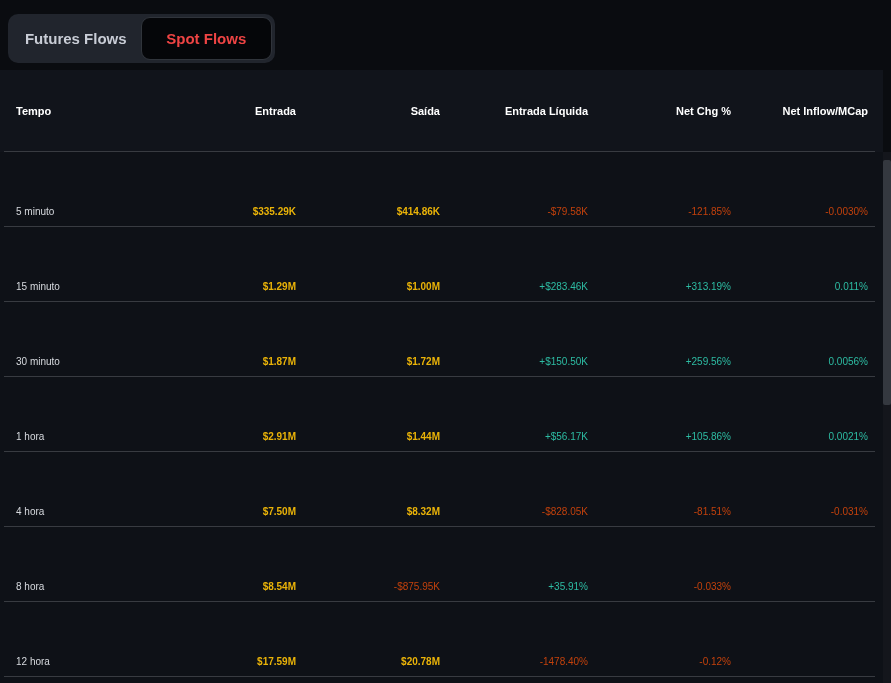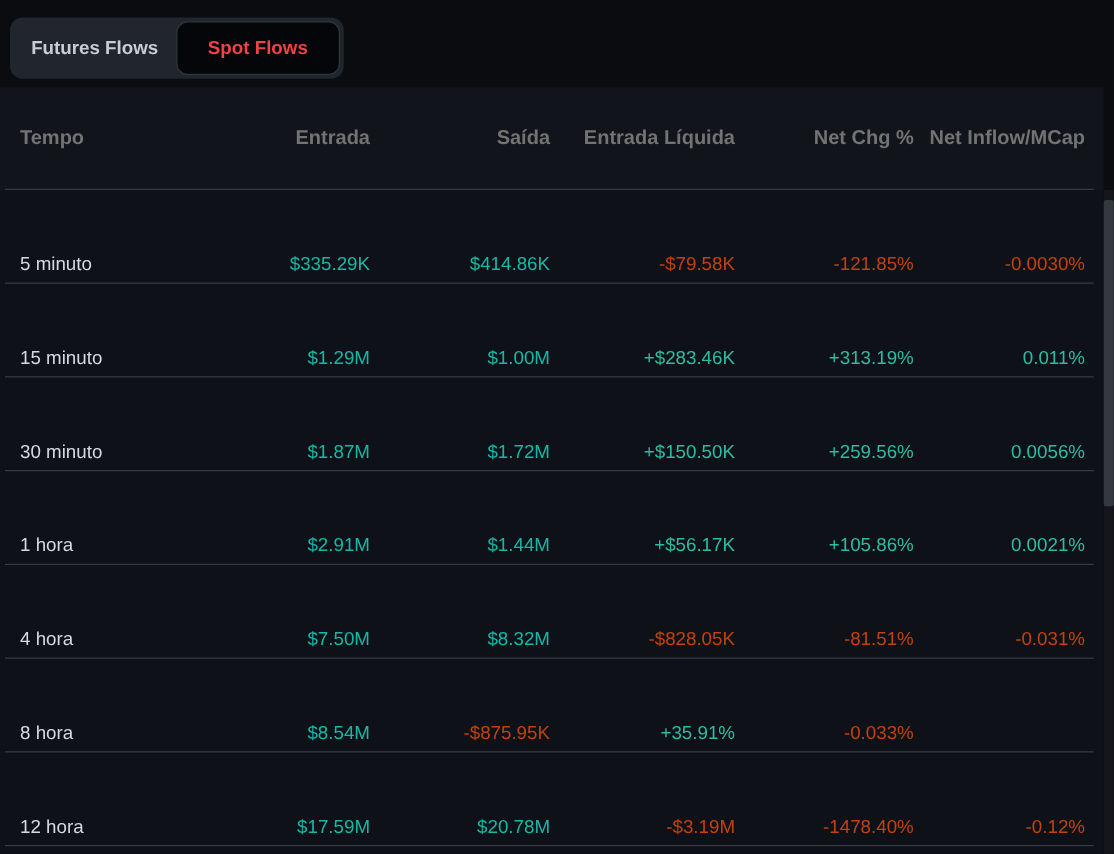--- a/index.html
+++ b/index.html
@@ -35,26 +35,26 @@
     padding:0 15px 0 16px;
     position:relative;box-sizing:border-box;
   }
   .thead{height:82px;background:#11141b;}
   .trow{height:75px;}
   .thead::after,.trow::after{
     content:"";position:absolute;left:4px;right:8px;bottom:0;height:1px;
     background:#383b41;
   }
   .th{
-    font-size:16px;font-weight:700;color:#737373;text-align:right;cursor:pointer;
+    font-size:11px;font-weight:700;color:#ffffff;text-align:right;cursor:pointer;
   }
   .th.first{text-align:left;}
-  .cell{font-size:15px;text-align:right;margin-top:44px;}
+  .cell{font-size:10px;text-align:right;margin-top:44px;}
   .cell.label{text-align:left;font-weight:500;color:#d6d9de;}
-  .cell.money{font-weight:400;color:#14b8a6;}
+  .cell.money{font-weight:700;color:#eab308;}
   .cell.num{font-weight:500;}
   .cell.num[data-tone="neg"]{color:#c2410c;}
   .cell.num[data-tone="pos"]{color:#2dbca3;}
   
   .scroll-strip{
     position:absolute;left:883px;top:70px;width:8px;height:613px;background:#0a0c10;
   }
   .scroll-track{
     position:absolute;left:0;top:82px;width:8px;height:531px;background:#14161c;
   }
@@ -131,21 +131,20 @@
     <div class="cell money">$8.54M</div>
     <div class="cell num" data-tone="neg">-$875.95K</div>
     <div class="cell num" data-tone="pos">+35.91%</div>
     <div class="cell num" data-tone="neg">-0.033%</div>
   </div>
 
   <div class="trow">
     <div class="cell label">12 hora</div>
     <div class="cell money">$17.59M</div>
     <div class="cell money">$20.78M</div>
-    <div class="cell num" data-tone="neg">-$3.19M</div>
     <div class="cell num" data-tone="neg">-1478.40%</div>
     <div class="cell num" data-tone="neg">-0.12%</div>
   </div>
 </div>
 
 <div class="scroll-strip">
   <div class="scroll-track"></div>
   <div class="scroll-thumb"></div>
 </div>
 

